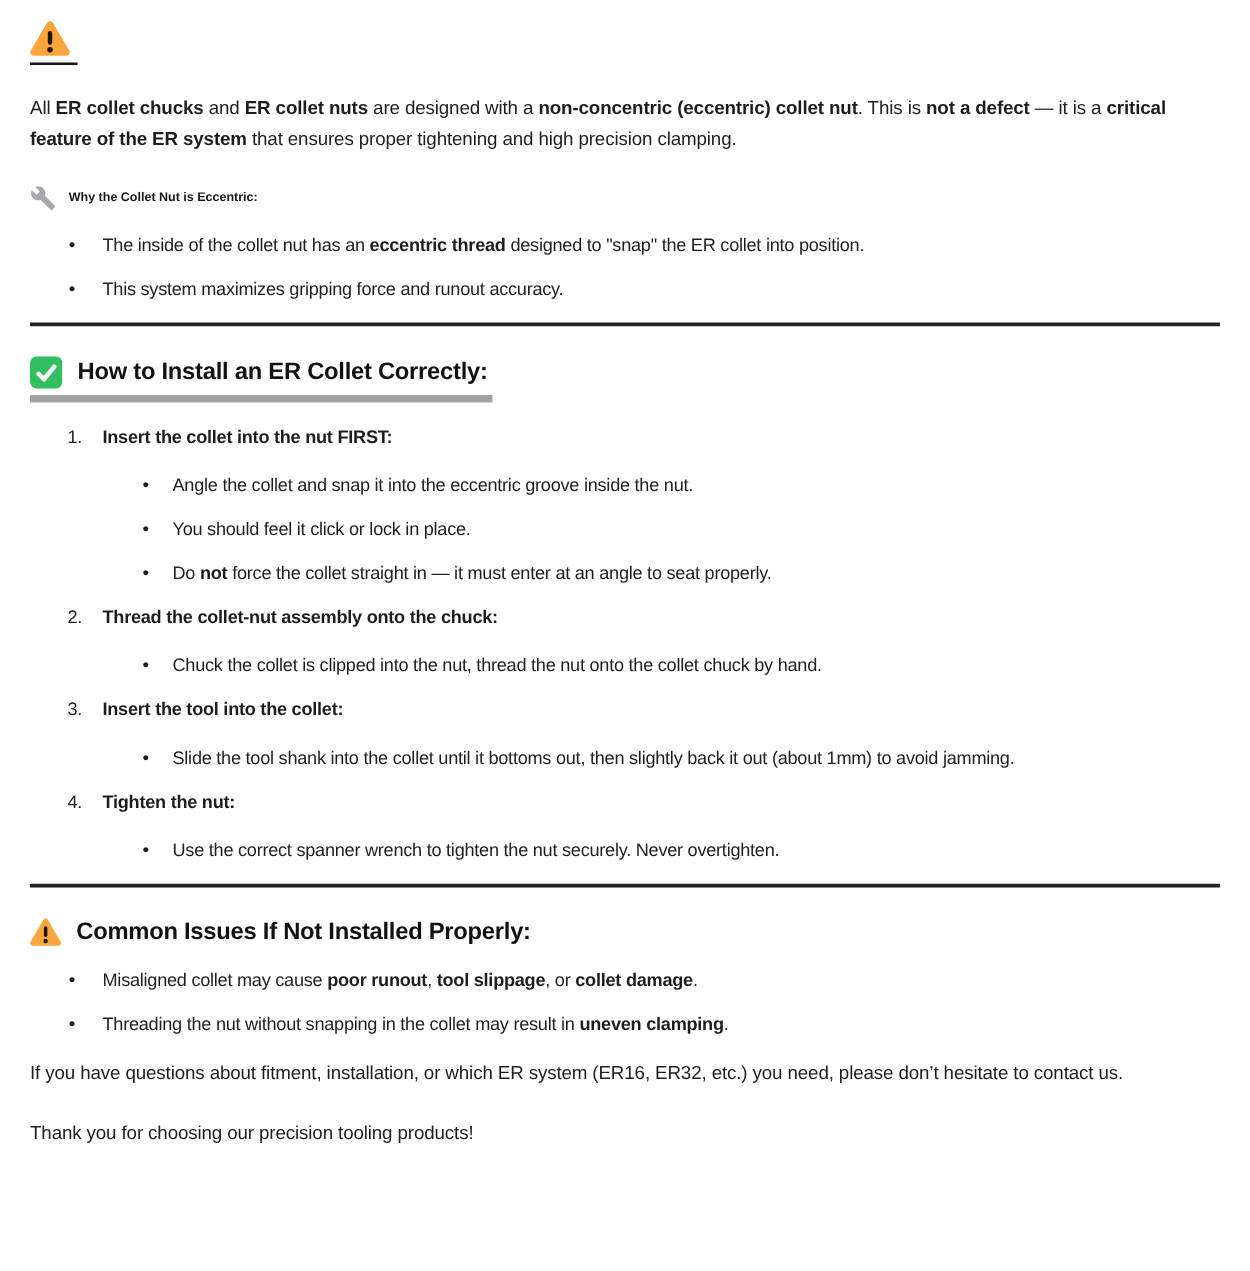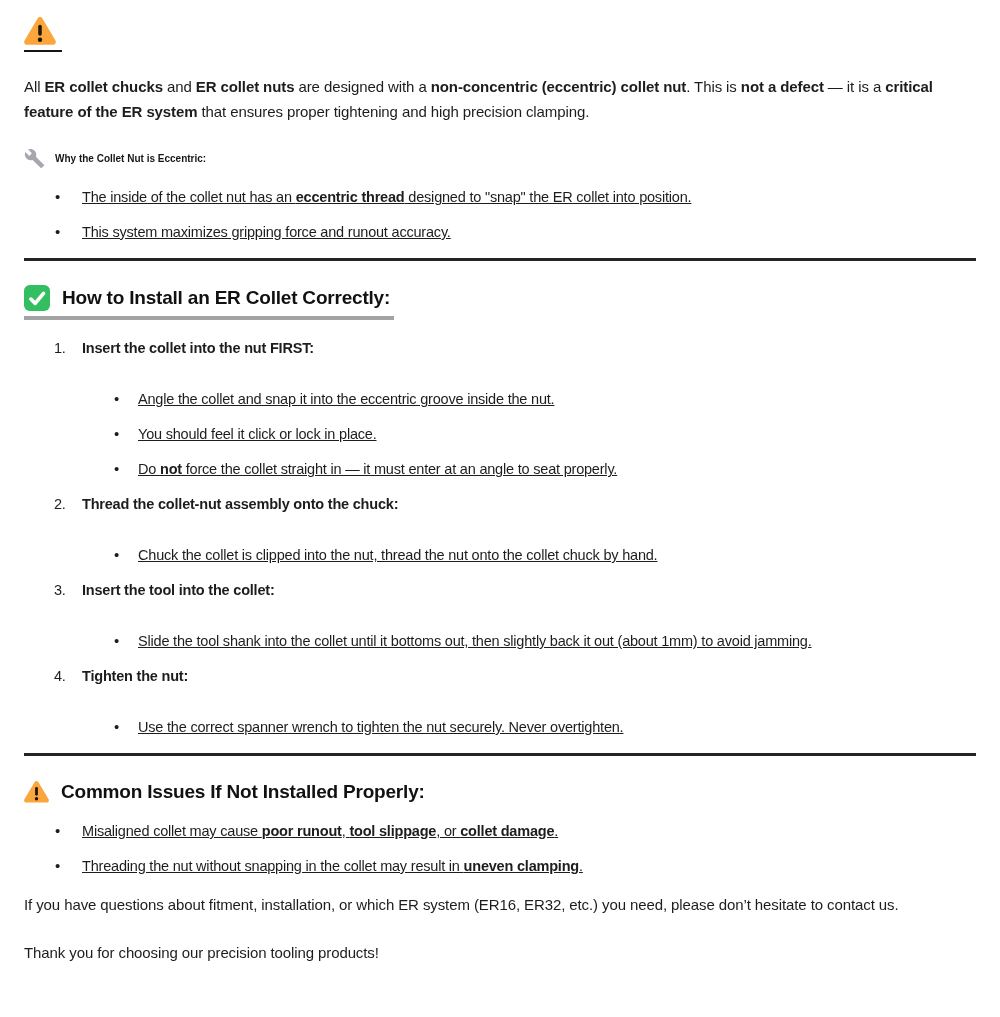--- a/index.html
+++ b/index.html
@@ -45,21 +45,21 @@
     align-items: center;
     gap: 12px;
     margin-top: 24px;
     width: fit-content;
     font-size: 19px;
     font-weight: 700;
     letter-spacing: -0.2px;
     color: #111;
   }
   .section-heading.underlined {
-    border-bottom: 4px solid #a3a3a3;
+    border-bottom: 6px solid #a3a3a3;
     padding-bottom: 5px;
     padding-right: 4px;
   }
 
   .icon { display: inline-flex; flex: 0 0 auto; }
 
   
   .para {
     margin-top: 22px;
     font-size: 15px;
@@ -70,32 +70,31 @@
   .b { font-weight: 700; }
 
   
   ul.bullets { list-style: none; margin: 0; }
   ul.bullets li {
     position: relative;
     font-size: 14.5px;
     line-height: 18px;
     letter-spacing: -0.2px;
     margin-bottom: 17px;
-    text-decoration: underline;
   }
   ul.lvl1 { margin-top: 19px; }
   ul.lvl1 li { padding-left: 58px; }
   ul.lvl1 li::before {
     content: "\2022";
     position: absolute;
     left: 31px;
     top: 0;
     font-size: 15px;
   }
-  ul.lvl2 { margin-top: 33px; }
+  ul.lvl2 { margin-top: 21px; }
   ul.lvl2 li { padding-left: 114px; }
   ul.lvl2 li::before {
     content: "\2022";
     position: absolute;
     left: 90px;
     top: 0;
     font-size: 15px;
   }
 
   

